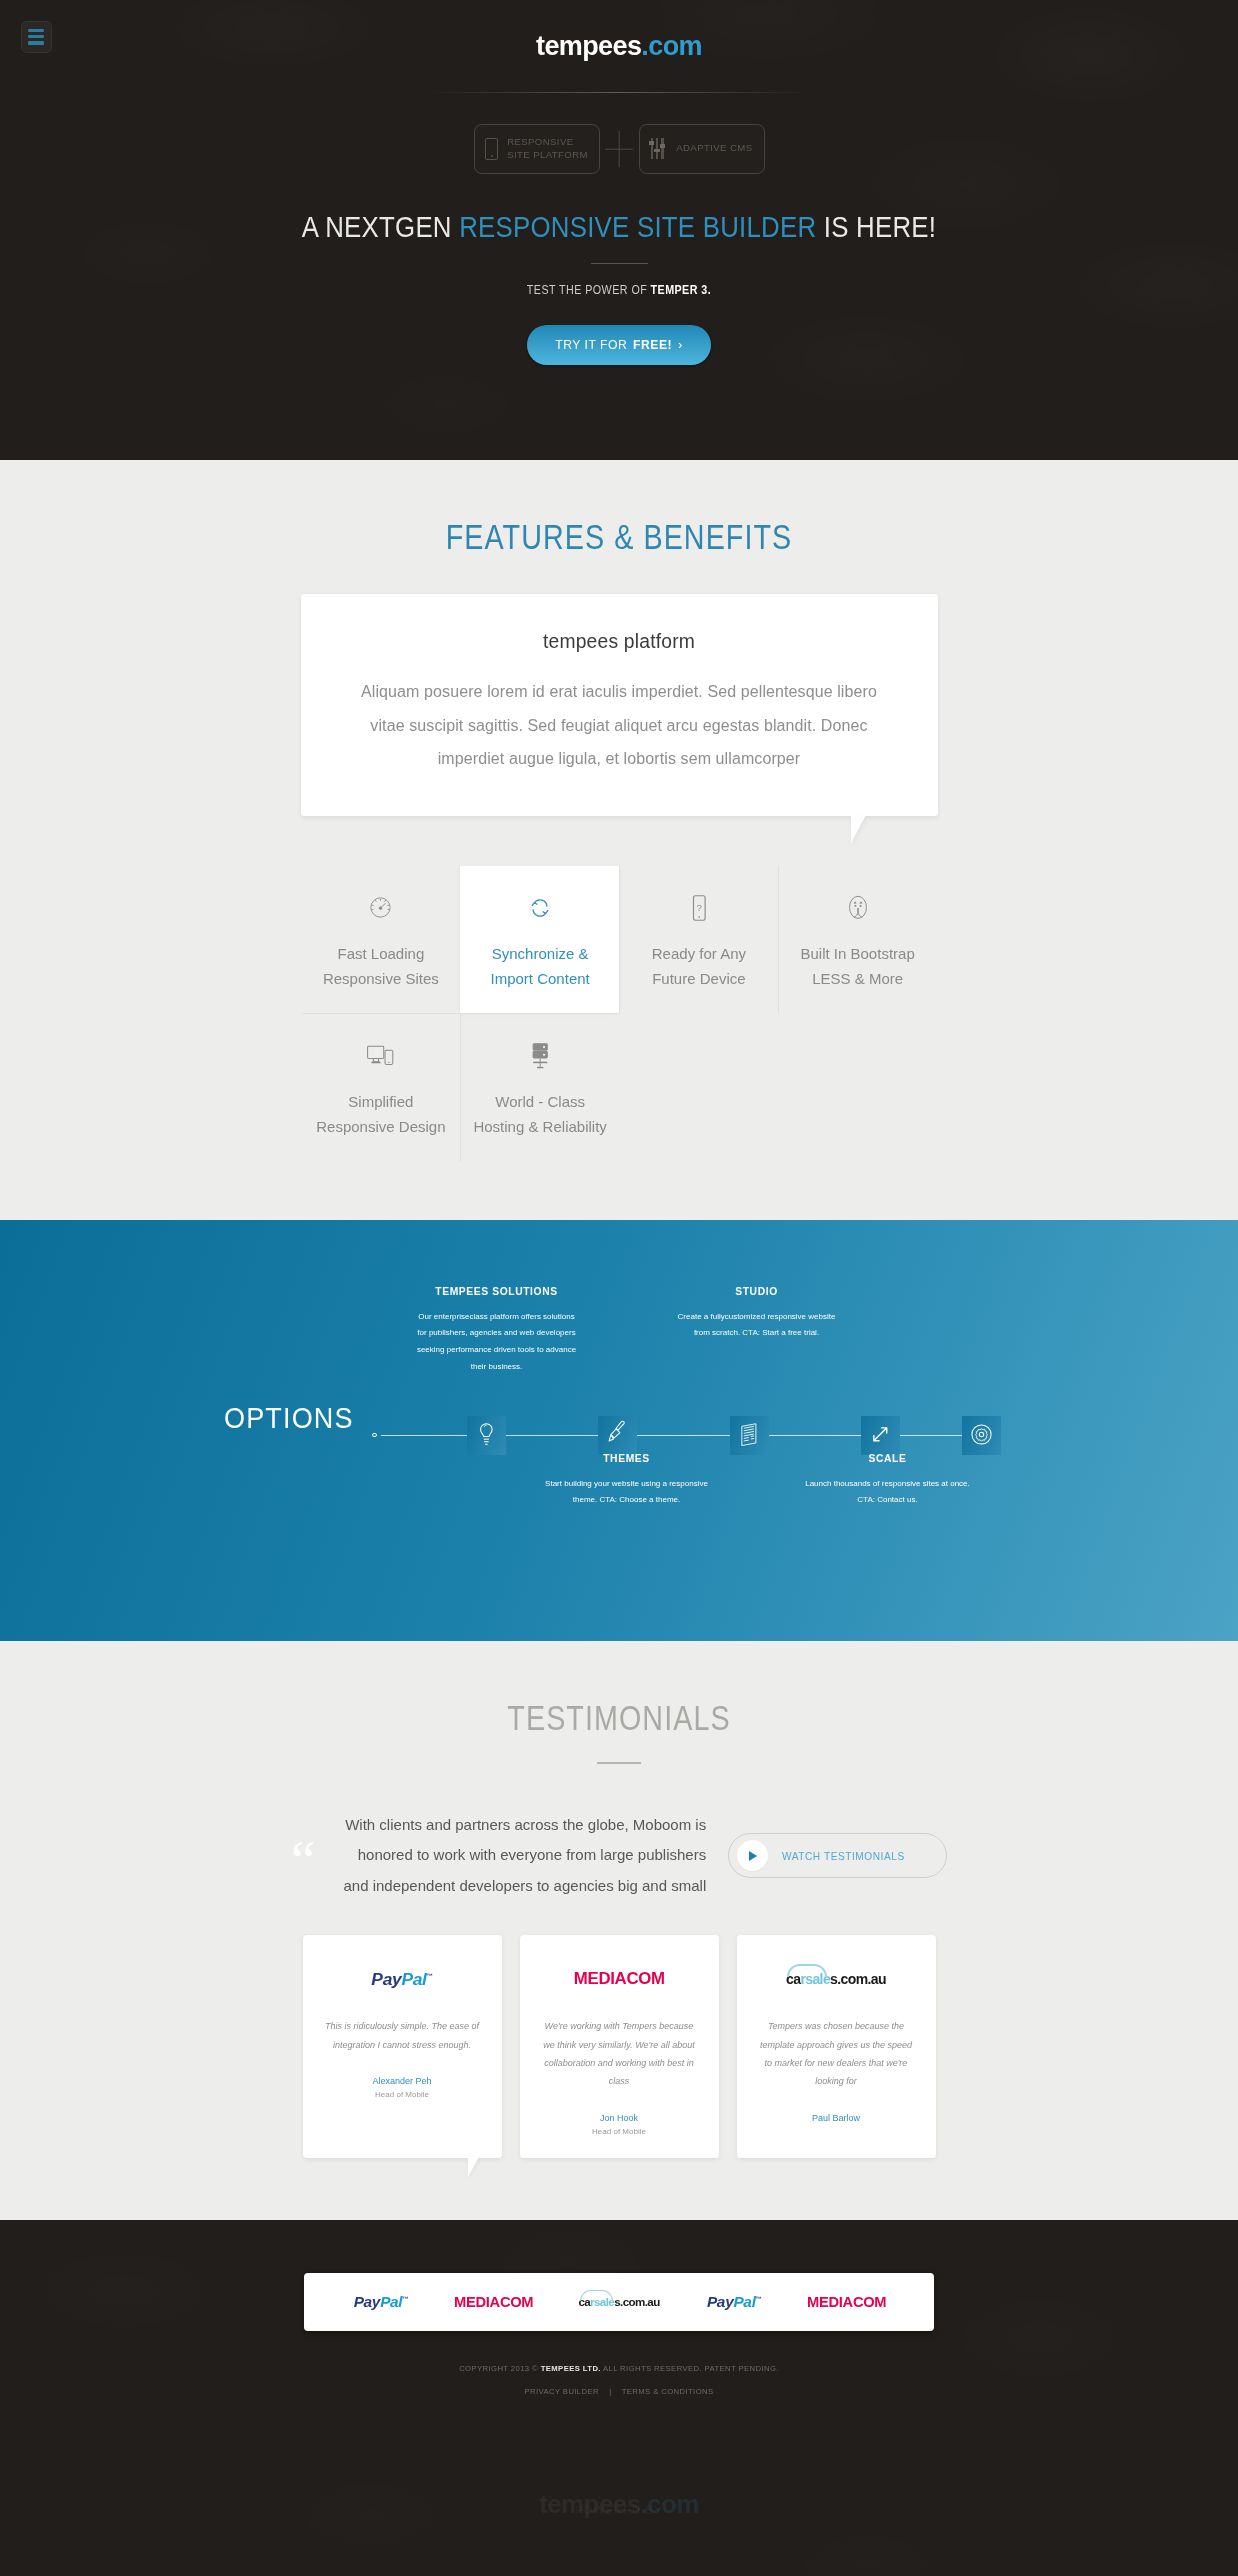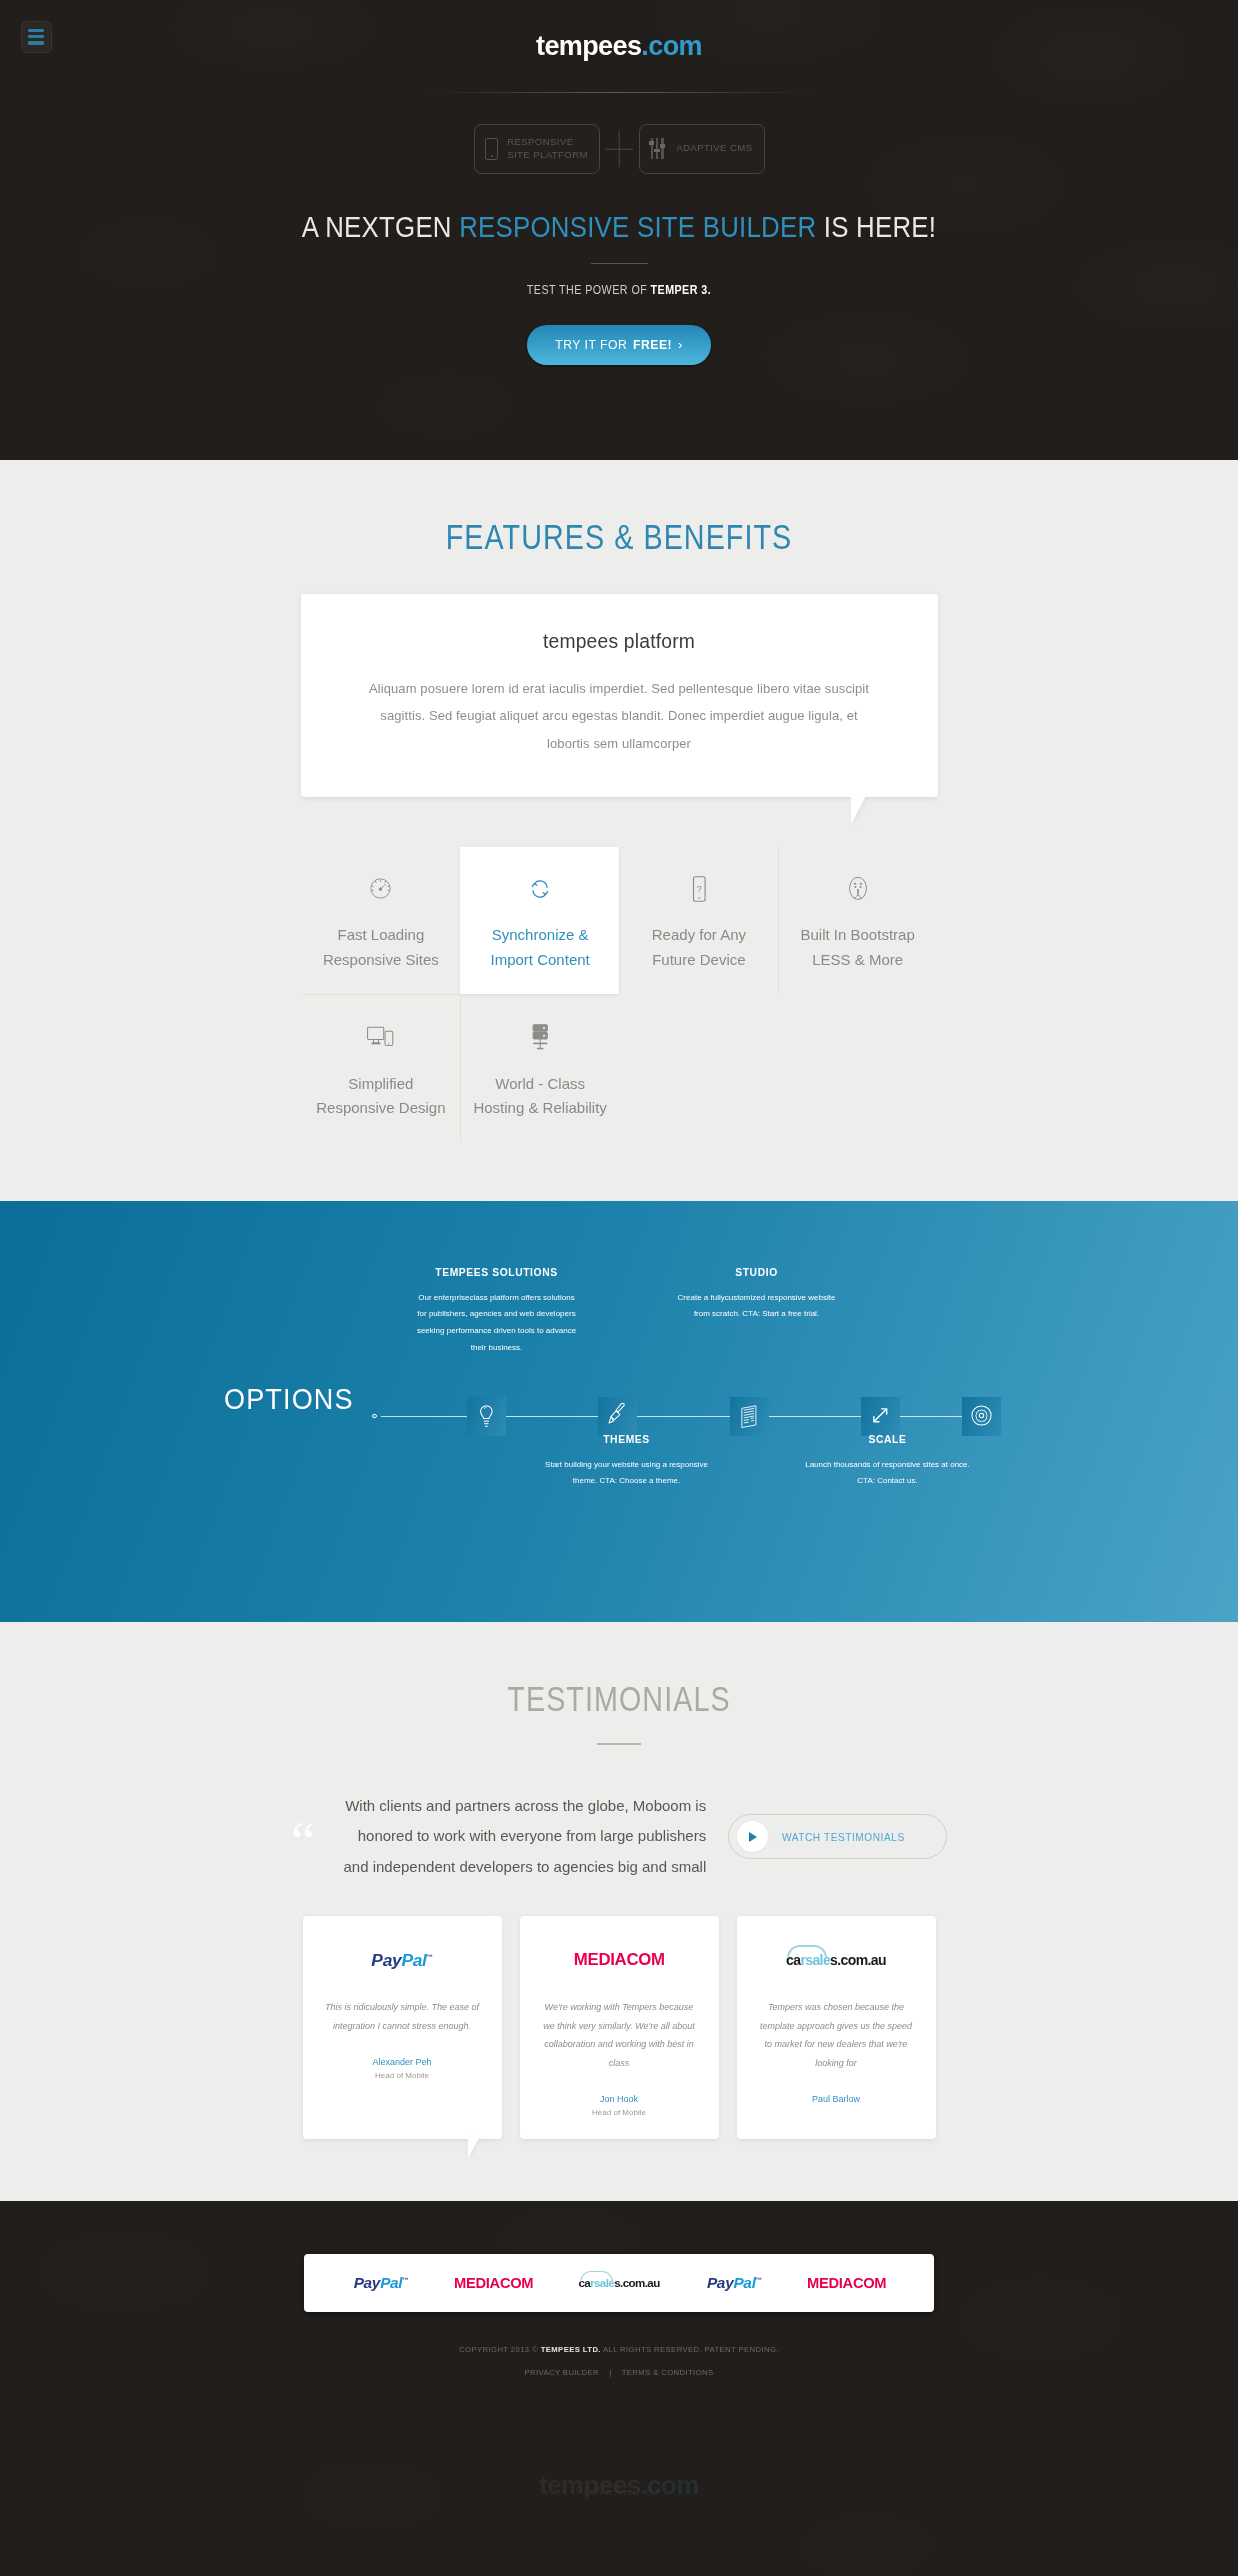--- a/index.html
+++ b/index.html
@@ -132,21 +132,21 @@
   }
   .bubble:after {
     content:""; position:absolute; right:72px; bottom:-27px;
     width:0; height:0;
     border-left:15.4px solid #fff;
     border-bottom:28px solid transparent;
     filter:drop-shadow(1.3px 2.6px 2.6px rgba(0,0,0,.06));
   }
   .bubble h3 { text-align:center; font-size:19.3px; font-weight:300; color:#3b3b3b; letter-spacing:0.2px; }
   .bubble p {
-    margin-top:22px; text-align:center; font-size:13px; line-height:2.1;
+    margin-top:22px; text-align:center; font-size:16px; line-height:2.1;
     color:#8e8e8c; font-weight:300; letter-spacing:0.1px;
   }
 
   .fgrid {
     width:635px; margin:50px auto 0;
     display:grid; grid-template-columns:repeat(4,1fr);
   }
   .fcell {
     padding:24.4px 6.4px 22px; text-align:center; position:relative; cursor:pointer;
     border-left:0.6px solid #e0e0dd;

